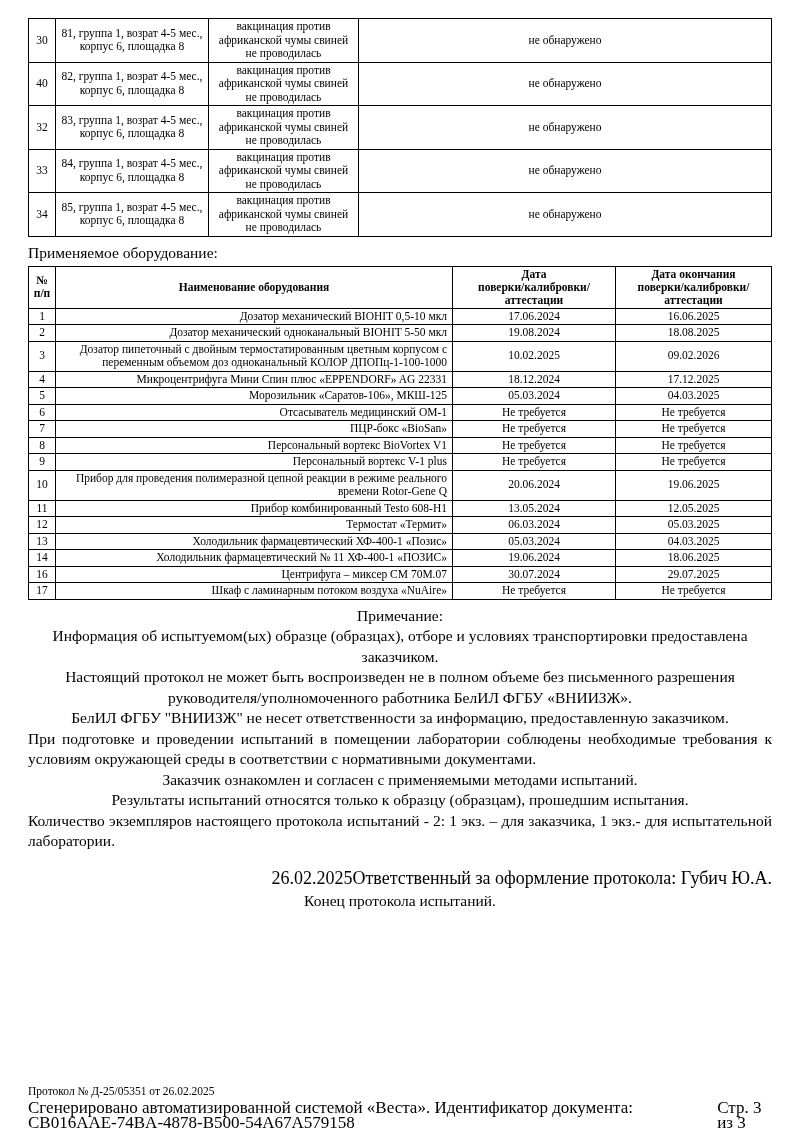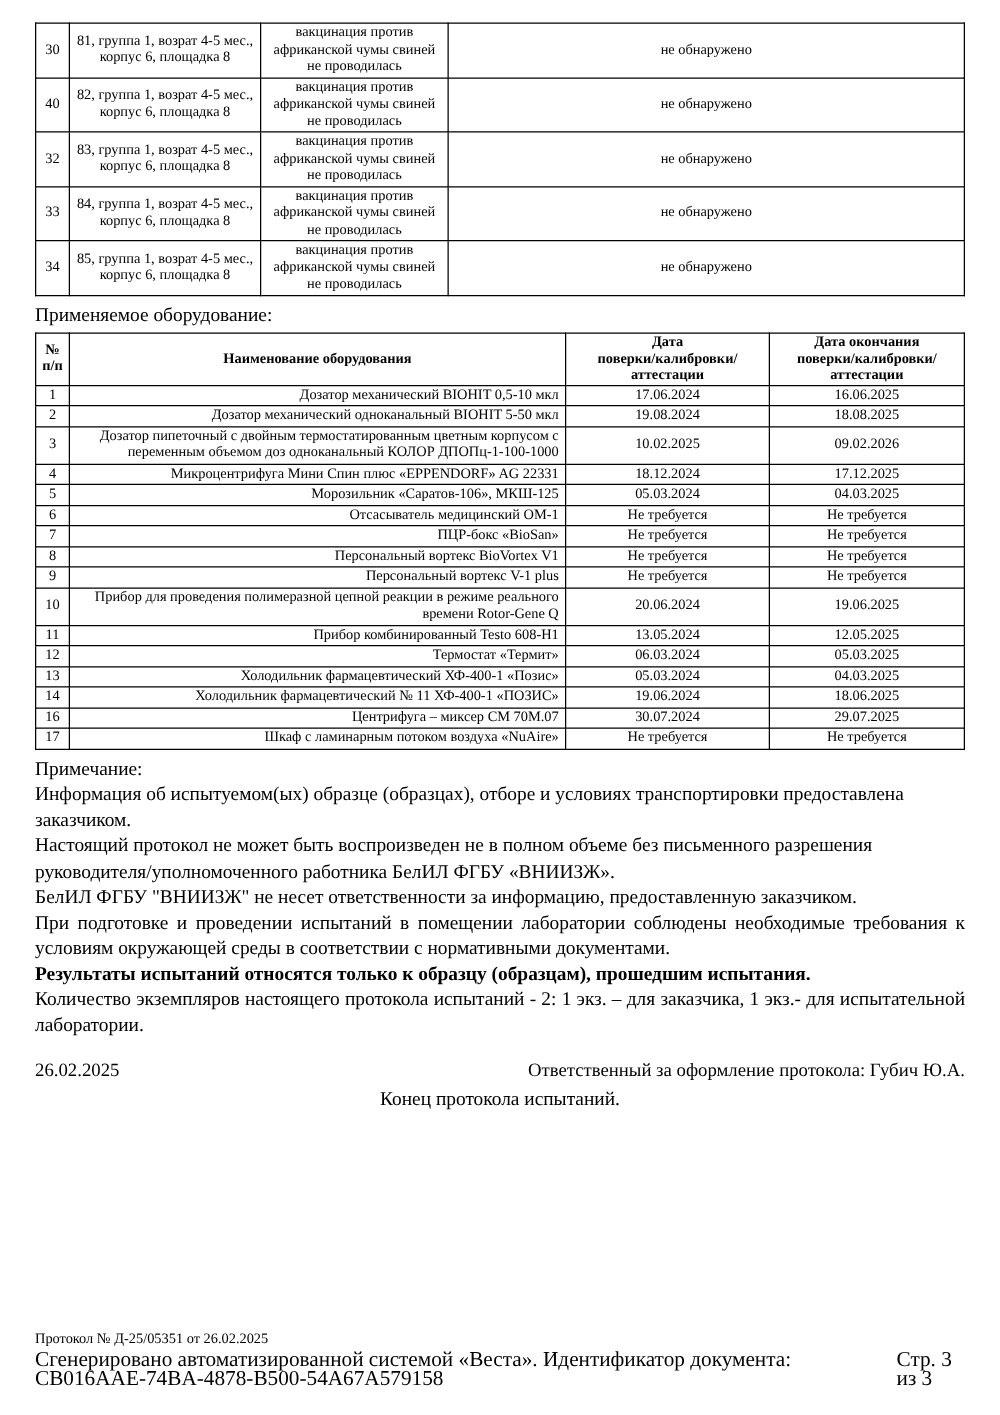--- a/index.html
+++ b/index.html
@@ -32,33 +32,33 @@
   }
   .eq-table td {
     font-size: 11.5px; line-height: 13.5px;
     vertical-align: middle; padding: 1px 5px;
   }
   .eq-table td.c { text-align: center; }
   .eq-table td.l { text-align: right; }
 
   
   .notes { margin-top: 6px; }
-  .note-p { margin: 0; font-size: 15.5px; line-height: 20.5px; }
-  .note-p.bold { font-weight: bold; }
+  .note-p { margin: 0; font-size: 15.5px; line-height: 20.5px; text-align: center; }
+  .note-p.bold { font-weight: normal; }
   .note-p.justify { text-align: justify; }
 
   
   .sign-row {
-    display: flex; justify-content: space-between;
-    font-size: 15px; line-height: 20px; margin-top: 16px;
+    display: flex; justify-content: flex-end;
+    font-size: 18px; line-height: 20px; margin-top: 16px;
   }
   .end-line { font-size: 15.5px; line-height: 20px; margin-top: 3px; text-align: center; }
 
   
-  .footer { position: absolute; left: 28px; right: 26px; bottom: 22px; }
+  .footer { position: absolute; left: 28px; right: 26px; bottom: 2px; }
   .footer .line1 { font-size: 11.5px; line-height: 15px; }
   .footer .line2 {
     display: flex; justify-content: space-between;
     font-size: 17px; line-height: 15px; margin-top: 1px;
   }
 </style>
 </head>
 <body>
 
 <div class="content">
@@ -224,20 +224,21 @@
       </tbody>
   </table>
 
   <div class="notes">
     <p class="note-p">Примечание:</p>
     <div>
         <p class="note-p">Информация об испытуемом(ых) образце (образцах), отборе и условиях транспортировки предоставлена заказчиком.</p>
         <p class="note-p">Настоящий протокол не может быть воспроизведен не в полном объеме без письменного разрешения руководителя/уполномоченного работника БелИЛ ФГБУ «ВНИИЗЖ».</p>
         <p class="note-p">БелИЛ ФГБУ "ВНИИЗЖ" не несет ответственности за информацию, предоставленную заказчиком.</p>
         <p class="note-p justify">При подготовке и проведении испытаний в помещении лаборатории соблюдены необходимые требования к условиям окружающей среды в соответствии с нормативными документами.</p>
+        <p class="note-p">Заказчик ознакомлен и согласен с применяемыми методами испытаний.</p>
         <p class="note-p bold">Результаты испытаний относятся только к образцу (образцам), прошедшим испытания.</p>
         <p class="note-p justify">Количество экземпляров настоящего протокола испытаний - 2: 1 экз. – для заказчика, 1 экз.- для испытательной лаборатории.</p>
       </div>
   </div>
 
   <div class="sign-row">
     <span>26.02.2025</span>
     <span>Ответственный за оформление протокола: Губич Ю.А.</span>
   </div>
   <div class="end-line">Конец протокола испытаний.</div>

